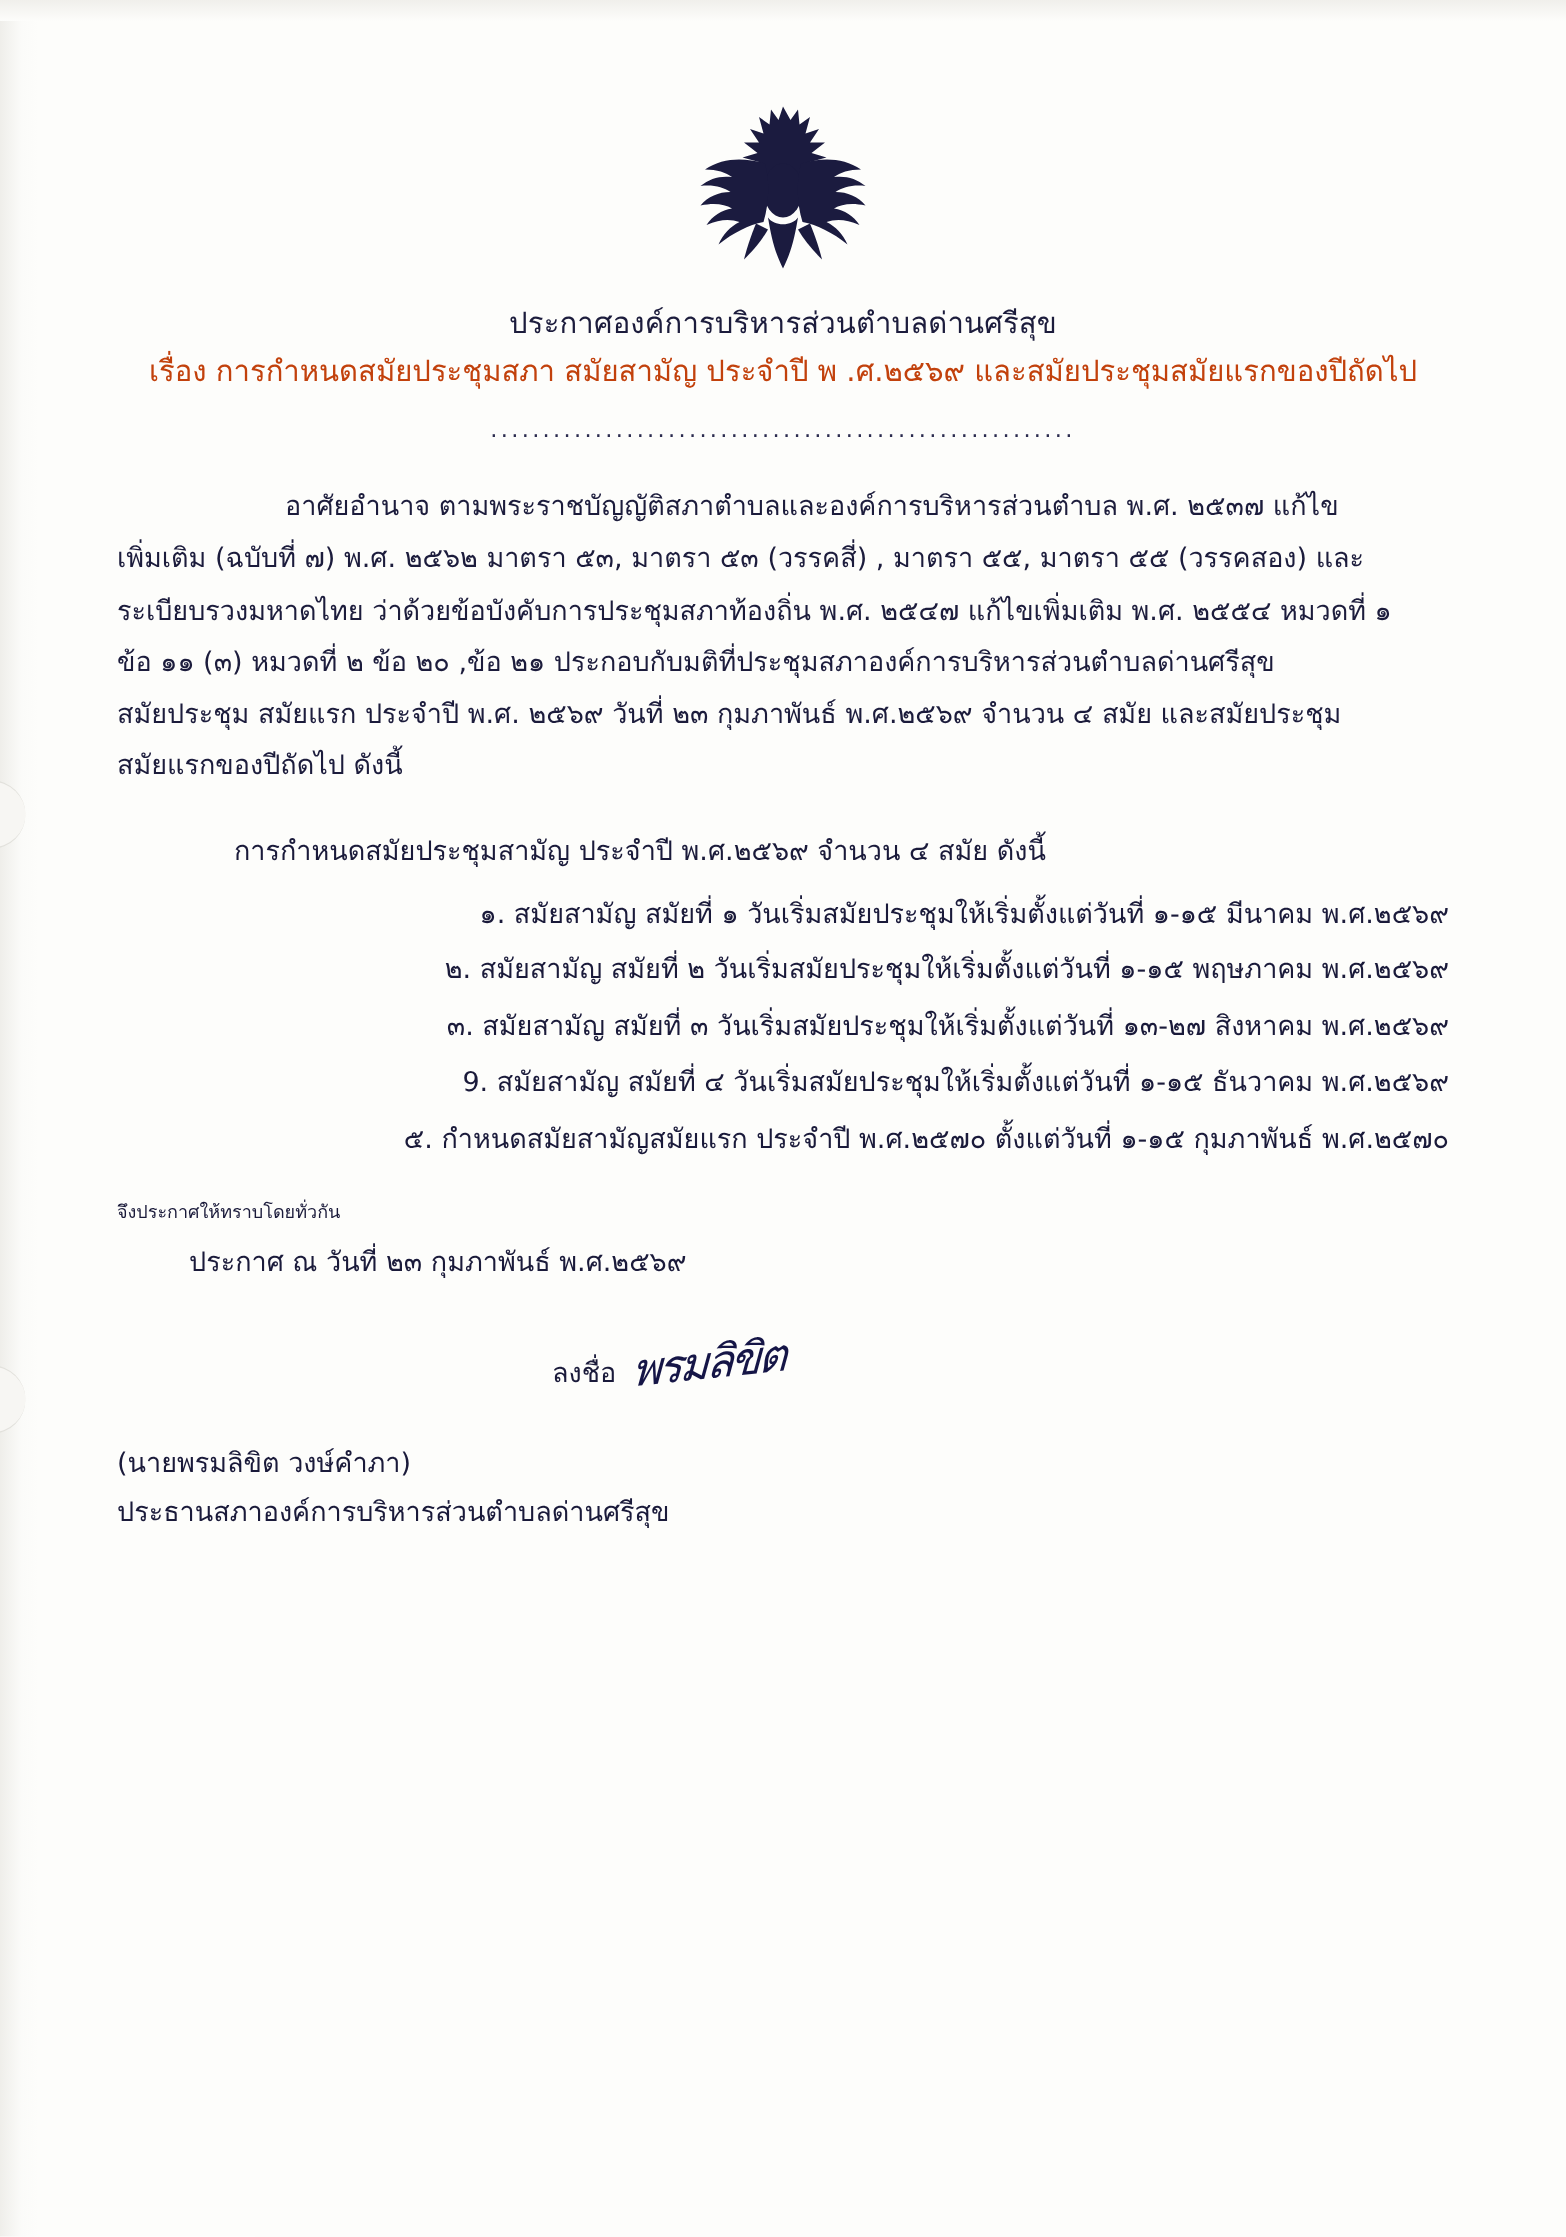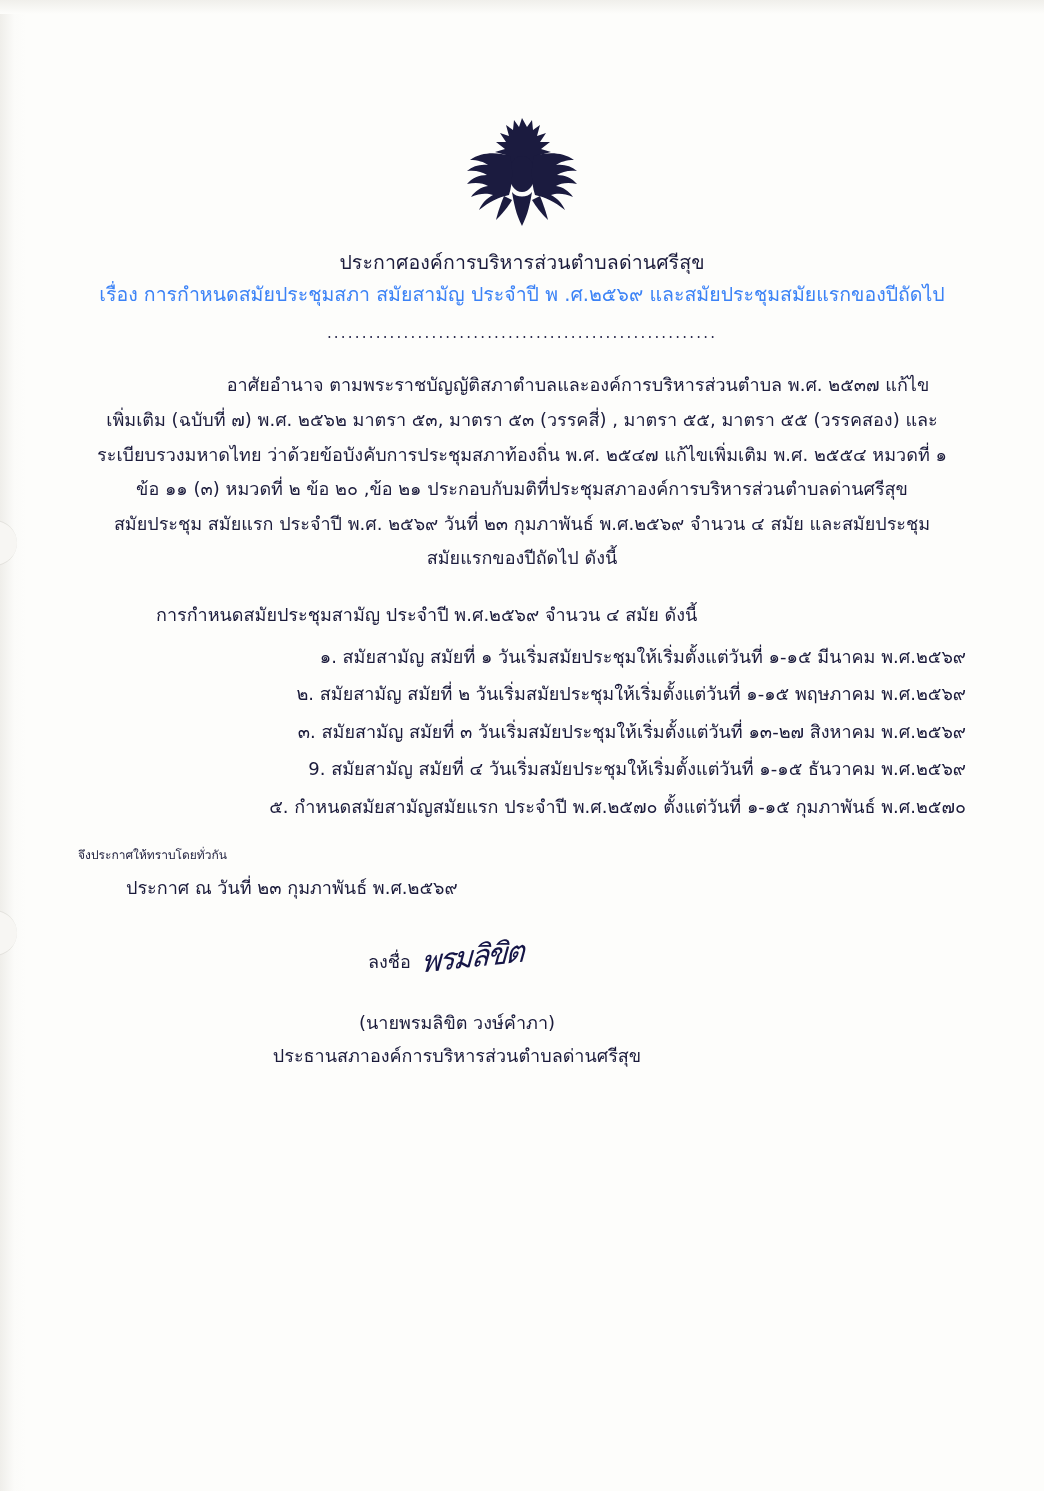--- a/index.html
+++ b/index.html
@@ -47,22 +47,22 @@
     left: -10px;
     background: #f7f6f3;
   }
   .punch.p1 { top: 520px; }
   .punch.p2 { top: 910px; }
 
   .content {
     position: absolute;
     left: 0;
     right: 0;
-    top: 12px;
-    padding: 100px 78px 0 78px;
+    top: 0;
+    padding: 65px 78px 0 78px;
   }
 
   
   .emblem-wrap {
     text-align: center;
     margin-bottom: 12px;
   }
   .emblem {
     display: inline-block;
     width: 132px;
@@ -74,36 +74,36 @@
     font-size: 19.5px;
     line-height: 1.55;
     letter-spacing: 0.1px;
     color: #1c1c3c;
   }
   .doc-subtitle {
     text-align: center;
     font-size: 19.5px;
     line-height: 1.55;
     margin-top: 2px;
-    color: #3b82f6;
+    color: #c2410c;
   }
   .dot-rule {
     text-align: center;
     font-size: 15px;
     color: #2b2b4e;
     letter-spacing: 2.2px;
     margin-top: 14px;
     margin-bottom: 26px;
   }
 
   .body-block {
     font-size: 18px;
     line-height: 1.92;
     color: #1c1c3c;
-    text-align: center;
+    text-align: left;
   }
   .body-block p {
     margin: 0;
   }
   .indent-para {
     text-indent: 112px;
   }
 
   .section-gap {
     height: 22px;
@@ -152,21 +152,21 @@
     font-style: italic;
     font-size: 30px;
     color: #151546;
     transform: rotate(-6deg) skewX(-8deg);
     letter-spacing: -2px;
     line-height: 1;
     padding-bottom: 4px;
   }
 
   .signer {
-    text-align: center;
+    text-align: left;
     margin-top: 30px;
     font-size: 18px;
     line-height: 1.85;
     padding-right: 130px;
   }
 </style>
 </head>
 <body>
 
 <div class="page">

